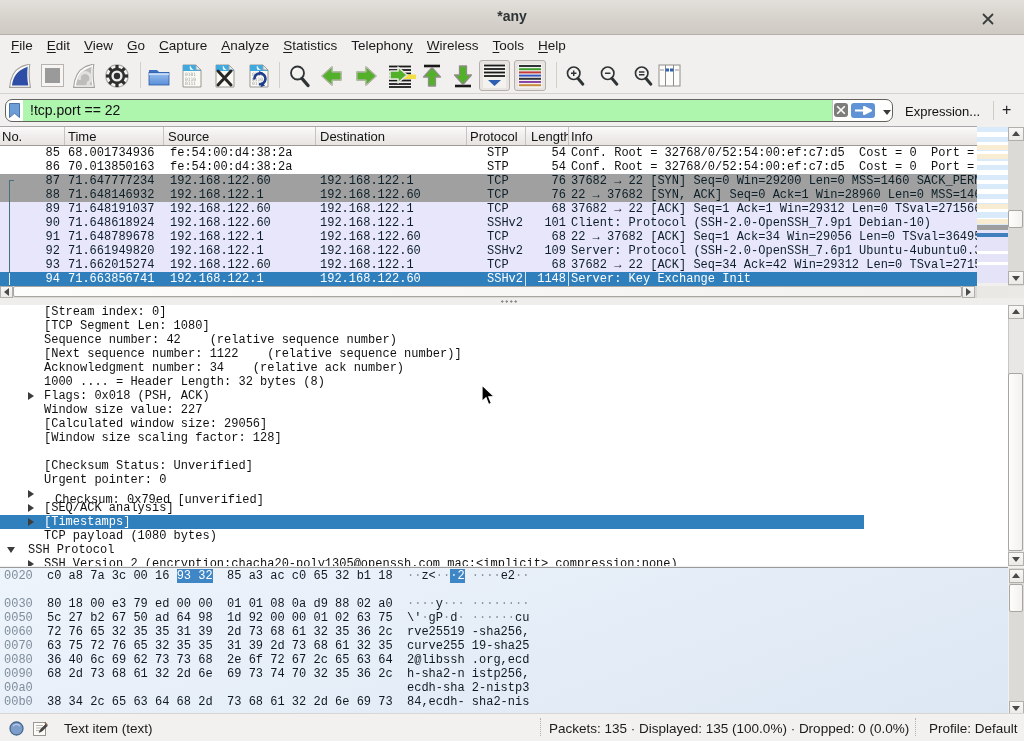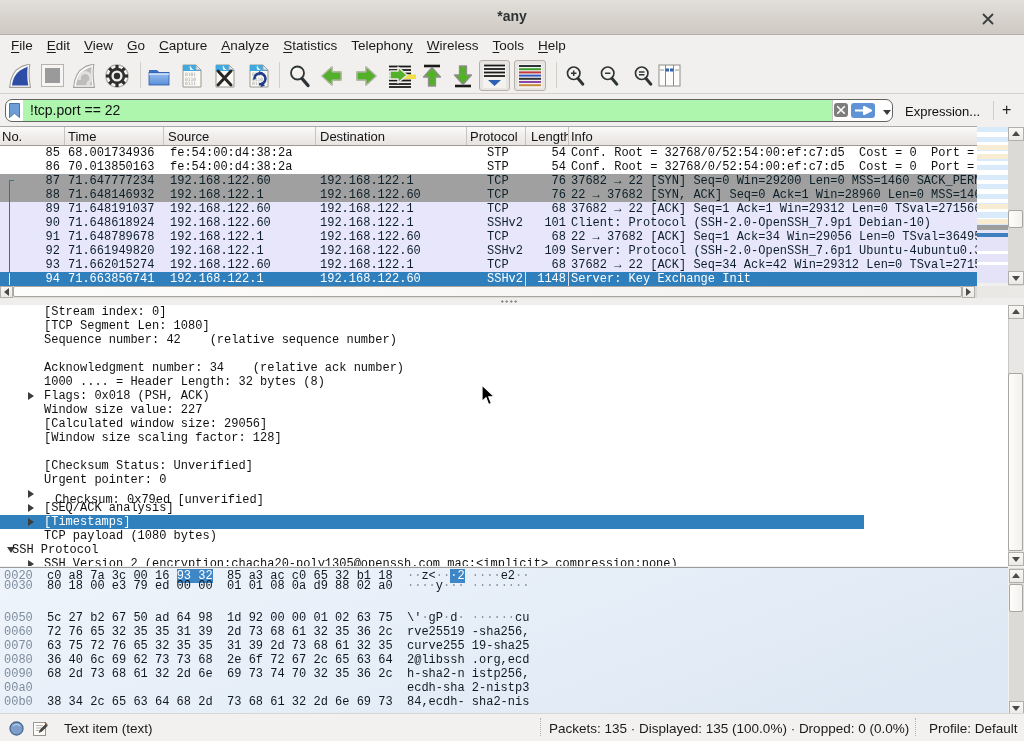--- a/index.html
+++ b/index.html
@@ -400,20 +400,23 @@
 <div class="abs" id="details">
     <div class="dline" style="top:0px;">
       <span style="left:44px;">[Stream index: 0]</span>
     </div>
     <div class="dline" style="top:14px;">
       <span style="left:44px;">[TCP Segment Len: 1080]</span>
     </div>
     <div class="dline" style="top:28px;">
       <span style="left:44px;">Sequence number: 42    (relative sequence number)</span>
     </div>
+    <div class="dline" style="top:42px;">
+      <span style="left:44px;">[Next sequence number: 1122    (relative sequence number)]</span>
+    </div>
     <div class="dline" style="top:56px;">
       <span style="left:44px;">Acknowledgment number: 34    (relative ack number)</span>
     </div>
     <div class="dline" style="top:70px;">
       <span style="left:44px;">1000 .... = Header Length: 32 bytes (8)</span>
     </div>
     <div class="dline" style="top:84px;">
       <div class="exp" style="left:28px"></div>
       <span style="left:44px;">Flags: 0x018 (PSH, ACK)</span>
     </div>
@@ -444,21 +447,21 @@
     </div>
     <div class="dline" style="top:210px;background:#3080be;">
       <div class="exp" style="left:28px"></div>
       <span style="left:44px;color:#ffffff;">[Timestamps]</span>
     </div>
     <div class="dline" style="top:224px;">
       <span style="left:44px;">TCP payload (1080 bytes)</span>
     </div>
     <div class="dline" style="top:238px;">
       <div class="expdown" style="left:7px"></div>
-      <span style="left:12px;">SSH Protocol</span>
+      <span style="left:28px;">SSH Protocol</span>
     </div>
     <div class="dline" style="top:252px;">
       <div class="exp" style="left:28px"></div>
       <span style="left:44px;">SSH Version 2 (encryption:chacha20-poly1305@openssh.com mac:&lt;implicit&gt; compression:none)</span>
     </div>
   </div>
 <div class="abs" style="left:1008px;top:305px;width:16px;height:261px;background:#e8e7e5;border-left:1px solid #c9c7c4"></div>
 <div class="sbtn" style="left:1008px;top:305px;width:16px;height:14px"></div>
 <div class="tri-up" style="left:1012px;top:309px"></div>
 <div class="thumb" style="left:1008px;top:373px;width:15px;height:178px"></div>
@@ -466,21 +469,21 @@
 <div class="tri-dn" style="left:1012px;top:557px"></div>
 <svg class="abs" style="left:481px;top:384px" width="15" height="22" viewBox="0 0 15 22">
 <path d="M1 1 L1 17.5 L5 13.8 L7.6 20.5 L10.4 19.4 L7.8 12.8 L13.2 12.6 Z" fill="#000000" stroke="#ffffff" stroke-width="1.2"></path>
   </svg>
 <div class="abs" id="hex">
     <div class="xline" style="top:1px">
       <span class="xoff">0020</span>
       <span class="xhex">c0 a8 7a 3c 00 16 <span class="hlt">93 32</span>  85 a3 ac c0 65 32 b1 18</span>
       <span class="xasc"><span class="dot">··</span>z&lt;<span class="dot">··</span><span class="hlt"><span class="dot">·</span>2</span> <span class="dot">····</span>e2<span class="dot">··</span></span>
     </div>
-    <div class="xline" style="top:11px">
+    <div class="xline" style="top:29px">
       <span class="xoff">0030</span>
       <span class="xhex">80 18 00 e3 79 ed 00 00  01 01 08 0a d9 88 02 a0</span>
       <span class="xasc"><span class="dot">····</span>y<span class="dot">···</span> <span class="dot">········</span></span>
     </div>
     <div class="xline" style="top:43px">
       <span class="xoff">0050</span>
       <span class="xhex">5c 27 b2 67 50 ad 64 98  1d 92 00 00 01 02 63 75</span>
       <span class="xasc">\'<span class="dot">·</span>gP<span class="dot">·</span>d<span class="dot">·</span> <span class="dot">······</span>cu</span>
     </div>
     <div class="xline" style="top:57px">

